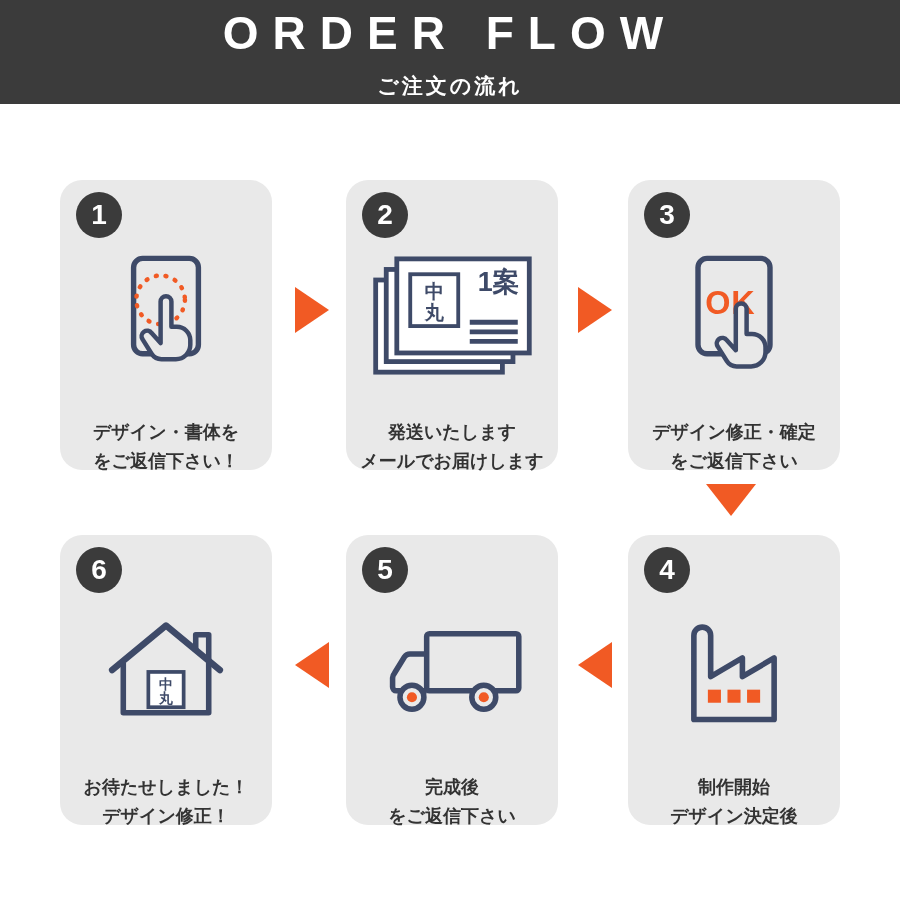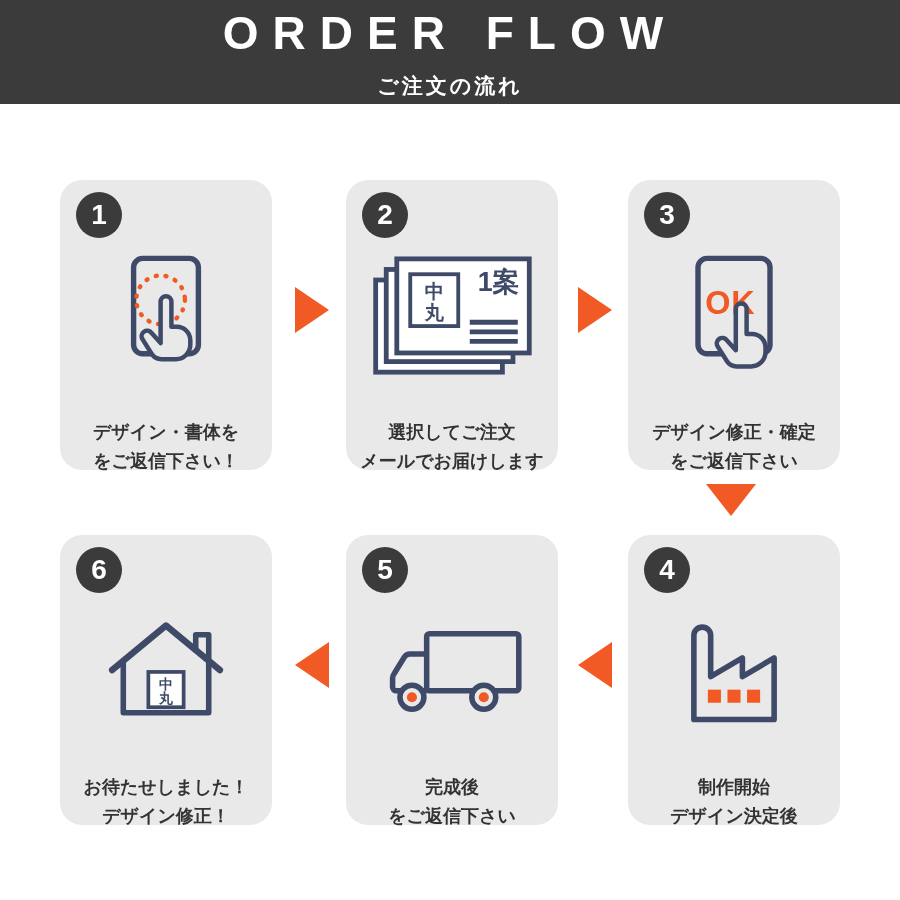--- a/index.html
+++ b/index.html
@@ -113,21 +113,21 @@
         <rect x="44" y="24" width="50" height="54" fill="#ffffff" stroke="#3e4a68" stroke-width="4"></rect>
         <text x="69" y="49" font-size="20" font-weight="bold" fill="#3e4a68" text-anchor="middle">中</text>
         <text x="69" y="71" font-size="20" font-weight="bold" fill="#3e4a68" text-anchor="middle">丸</text>
         <text x="136" y="41" font-size="28" font-weight="bold" fill="#3e4a68" text-anchor="middle">1案</text>
         <line x1="106" y1="74" x2="156" y2="74" stroke="#3e4a68" stroke-width="5"></line>
         <line x1="106" y1="84" x2="156" y2="84" stroke="#3e4a68" stroke-width="5"></line>
         <line x1="106" y1="94" x2="156" y2="94" stroke="#3e4a68" stroke-width="5"></line>
       </svg>
     </div>
     <div class="caption">
-      <div>選択してご注文</div>
+      <div>発送いたします</div>
       <div>メールでお届けします</div>
     </div>
   </div>
 
   <div class="card card-3">
     <div class="num">3</div>
     <div class="icon-wrap">
       <svg width="126" height="132" viewBox="0 0 140 140">
         <rect x="30" y="6" width="80" height="106" rx="10" fill="none" stroke="#3e4a68" stroke-width="6"></rect>
         <text x="66" y="68" font-size="36" font-weight="bold" fill="#f15a24" text-anchor="middle" letter-spacing="1">OK</text>

